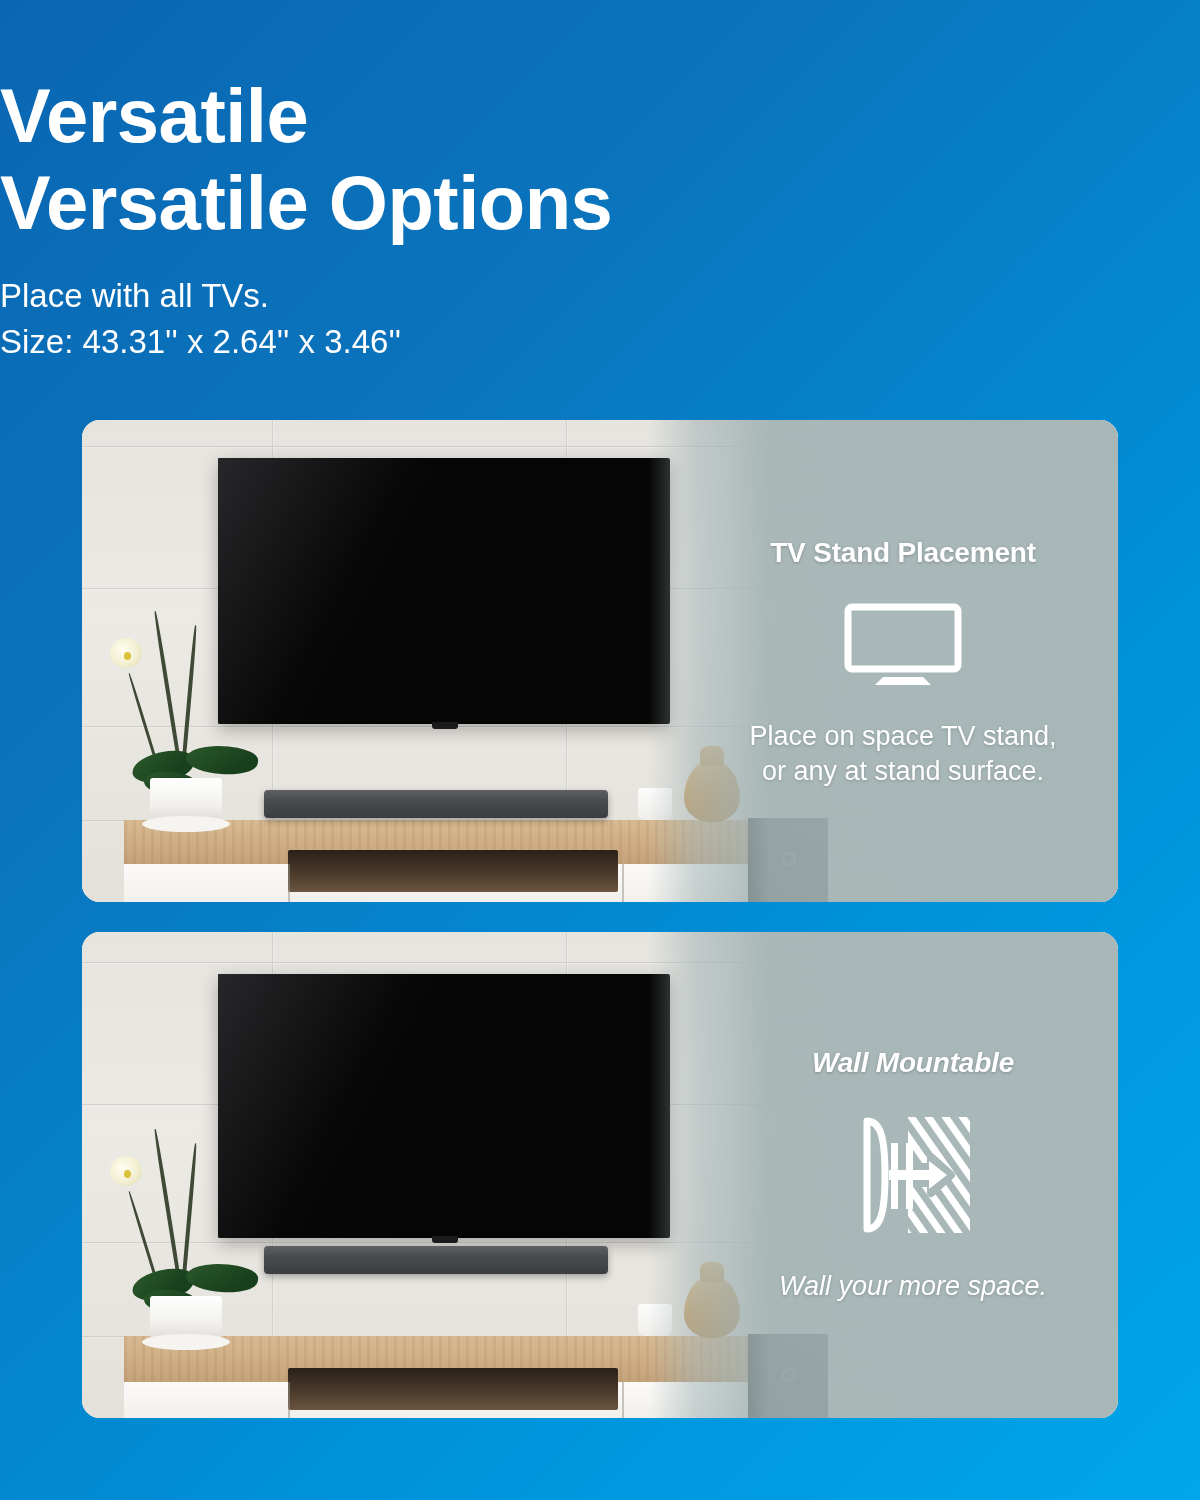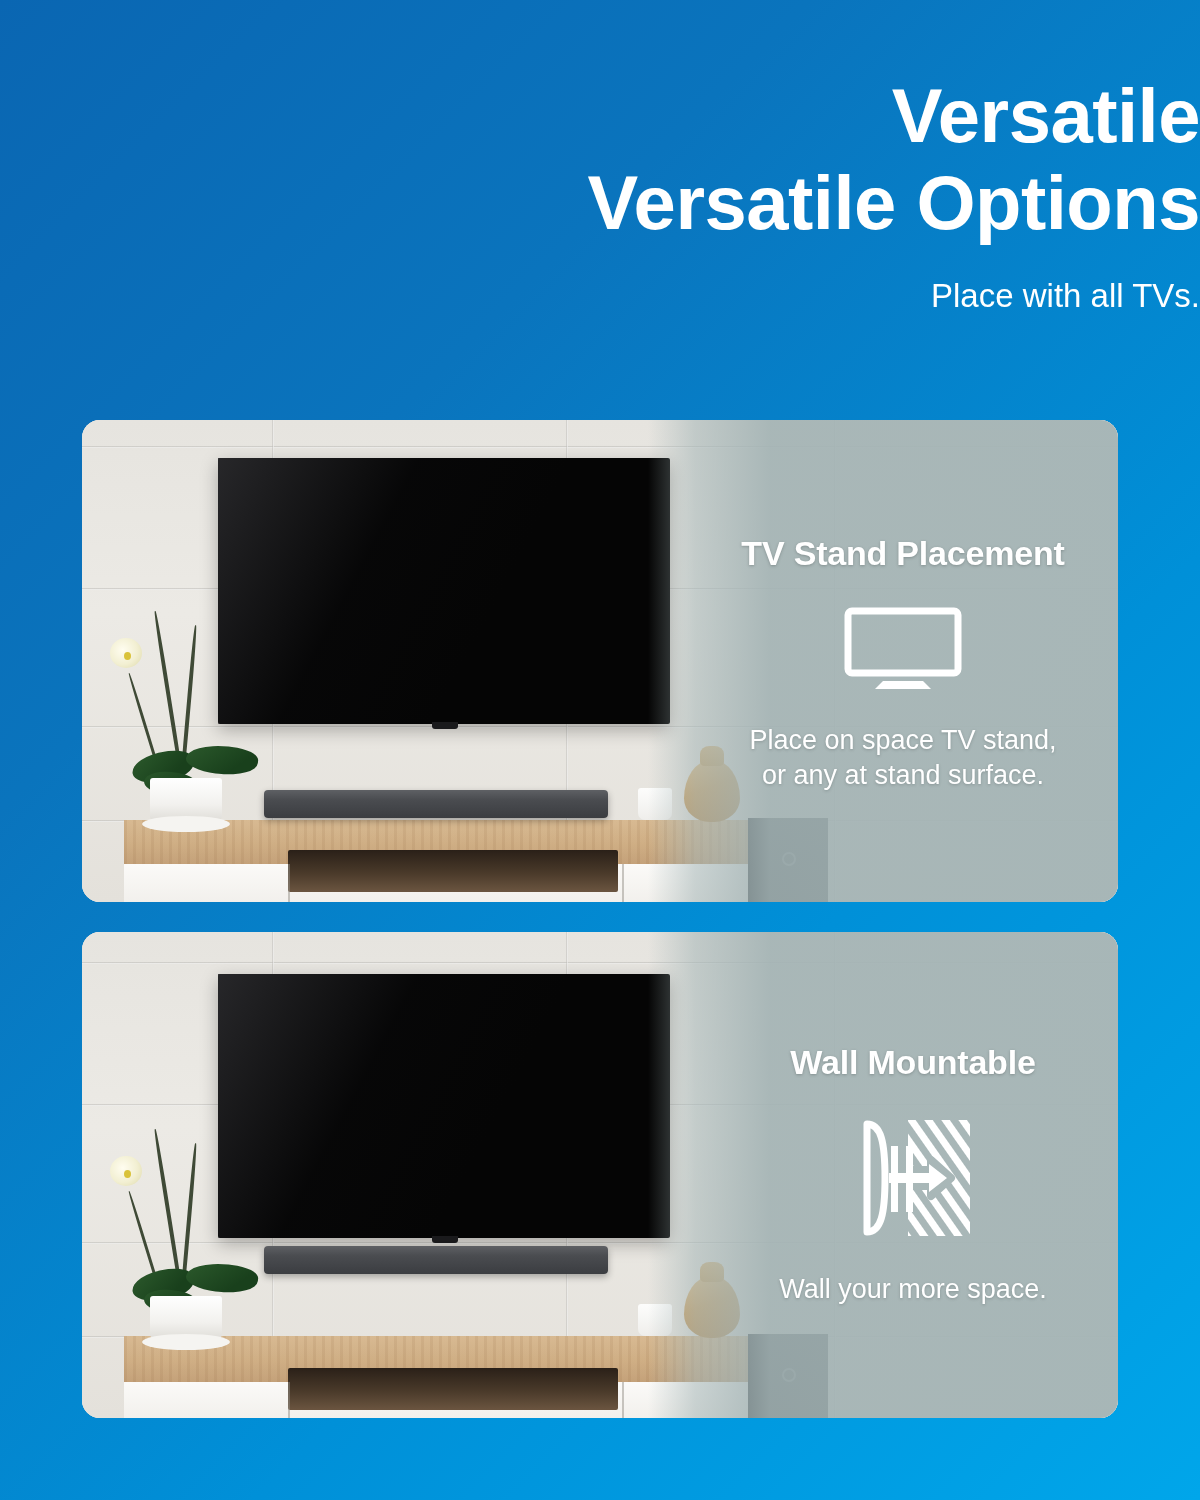--- a/index.html
+++ b/index.html
@@ -21,21 +21,21 @@
     background: linear-gradient(135deg, #0a66b2 0%, #0a74bd 30%, #0090d8 65%, #00a6ea 100%);
     overflow: hidden;
   }
 
   
   .header {
     position: absolute;
     left: 0;
     top: 72px;
     width: 1200px;
-    text-align: right;
+    text-align: left;
   }
   .title {
     color: #ffffff;
     font-size: 76px;
     font-weight: bold;
     line-height: 1.15;
     letter-spacing: -0.5px;
     margin: 0;
     padding: 0;
   }
@@ -222,53 +222,54 @@
     top: 0; bottom: 0;
     right: 0;
     display: flex;
     flex-direction: column;
     align-items: center;
     justify-content: center;
     text-align: center;
     color: #ffffff;
   }
   .info-title {
-    font-size: 34px;
+    font-size: 28px;
     font-weight: bold;
     letter-spacing: -0.2px;
     text-shadow: 0 1px 3px rgba(60,70,70,.35);
   }
   .info-icon {
     margin-top: 34px;
     margin-bottom: 32px;
     line-height: 0;
   }
   .info-desc {
     font-size: 27px;
     line-height: 1.28;
     text-shadow: 0 1px 3px rgba(60,70,70,.3);
   }
   .info-desc .dline { display: block; }
 
   #info-1 { width: 430px; }
-  #info-2 { width: 410px; }
+  #info-2 { width: 410px; font-style: italic; }
   #info-1 .info-title { margin-top: 4px; }
 </style>
 </head>
 <body>
 
 <div id="page">
 
   <div class="header">
     <h1 class="title">
       <span class="line">Versatile</span>
       <span class="line">Versatile Options</span>
     </h1>
     <div class="subtitle">
       <span class="sline">Place with all TVs.</span>
+      <span class="sline">Size: 43.31'' x 2.64'' x 3.46''</span>
     </div>
   </div>
 
   <div class="panel" id="panel-1">
 
     <div class="scene">
       <div class="wall"></div>
 
       <div class="seam-h" style="top:26px;"></div>
       <div class="seam-h" style="top:168px;"></div>

